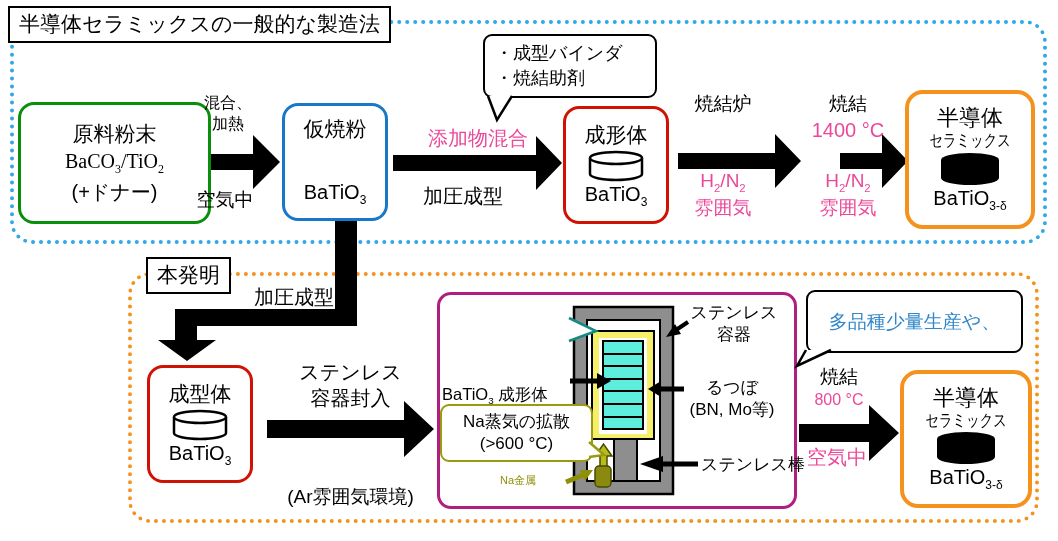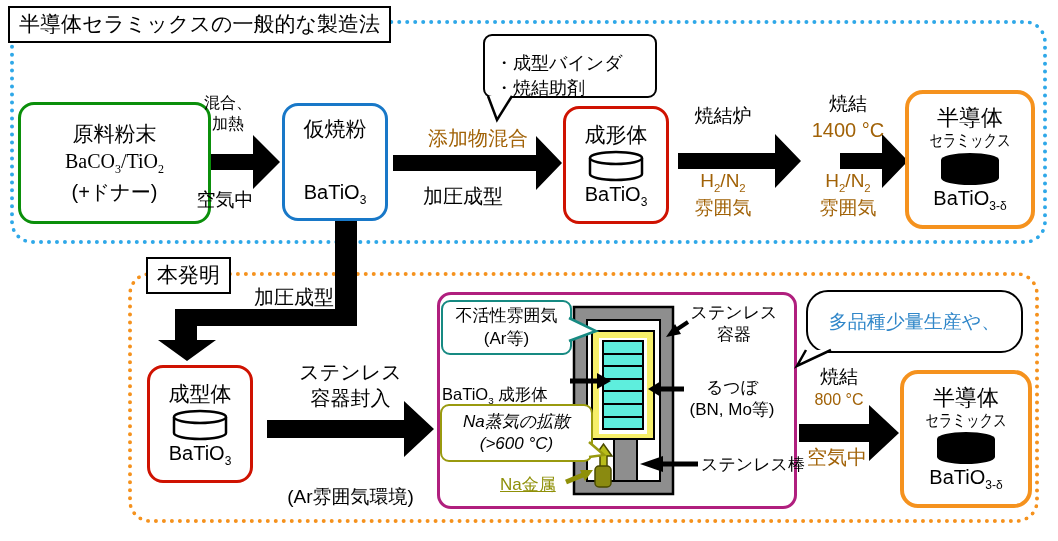--- a/index.html
+++ b/index.html
@@ -10,23 +10,23 @@
   .nowrap{white-space:nowrap;}
   .ctr{text-align:center;}
   .lbl{line-height:1.3;}
   .plate{background:#fff;border:2.5px solid #000;padding:2px 9px 3px;font-size:21px;font-weight:500;}
   .dotgen{border:4px dotted #2fa8e8;border-radius:22px;}
   .dotinv{border:4px dotted #f5921e;border-radius:22px;}
   .fbox{background:#fff;border-radius:16px;display:flex;flex-direction:column;
         align-items:center;justify-content:center;text-align:center;}
   .callout{background:#fff;border-radius:9px;display:flex;flex-direction:column;
            align-items:center;justify-content:center;text-align:center;line-height:1.32;}
-  .red{color:#a16207;}
+  .red{color:#ec4899;}
   .olive{color:#8f9008;}
-  .blue-t{color:#3187c9;border-radius:22px;}
+  .blue-t{color:#3187c9;}
   sub{font-size:0.6em;}
   .cond{display:inline-block;transform:scaleX(0.78);transform-origin:50% 50%;white-space:nowrap;}
   .stack{border:2px solid #000;
          background:repeating-linear-gradient(180deg,#5eeedd 0px,#5eeedd 10.6px,#000 10.6px,#000 12.6px);}
   svg{display:block;}
 </style>
 </head>
 <body>
 
 <div id="canvas">
@@ -72,35 +72,35 @@
 
   <div class="abs fbox z10" style="left:282px;top:103px;width:106px;height:118px;border:3.5px solid #1878c8;justify-content:space-between;padding:9px 0 11px;">
     <div class="nowrap" style="font-size:21px;font-weight:500;">仮焼粉</div>
     <div class="nowrap" style="font-size:20px;"><span>BaTiO</span><sub>3</sub></div>
   </div>
 
   <div class="abs ctr z10 nowrap red" style="left:393px;top:125px;width:170px;font-size:20px;">添加物混合</div>
   <div class="abs ctr z10 nowrap" style="left:397px;top:183px;width:132px;font-size:20px;">加圧成型</div>
 
   <div class="abs z10" style="left:483px;top:34px;width:174px;height:64px;border:2.5px solid #000;border-radius:9px;background:#fff;
-              padding:15px 10px;font-size:18px;line-height:1.4;">
+              padding:5px 10px;font-size:18px;line-height:1.4;">
     <div class="nowrap">・成型バインダ</div>
     <div class="nowrap">・焼結助剤</div>
   </div>
 
   <div class="abs fbox z10" style="left:563px;top:106px;width:106px;height:118px;border:3.5px solid #cf1201;gap:1px;">
     <div class="nowrap" style="font-size:21px;font-weight:500;">成形体</div>
     <svg width="56" height="32" viewBox="0 0 56 32">
       <path d="M2 8 L2 24 A26 6 0 0 0 54 24 L54 8" fill="#fff" stroke="#000" stroke-width="2.5"></path>
       <ellipse cx="28" cy="8" rx="26" ry="6" fill="#fff" stroke="#000" stroke-width="2.5"></ellipse>
     </svg>
     <div class="nowrap" style="font-size:20px;"><span>BaTiO</span><sub>3</sub></div>
   </div>
 
-  <div class="abs lbl ctr z10" style="left:666px;top:104px;width:114px;font-size:19px;">
+  <div class="abs lbl ctr z10" style="left:666px;top:92px;width:114px;font-size:19px;">
     <div class="nowrap">焼結炉</div>
   </div>
   <div class="abs lbl ctr z10 red" style="left:666px;top:169px;width:114px;font-size:19px;">
     <div class="nowrap"><span>H</span><sub>2</sub><span>/N</span><sub>2</sub></div>
     <div class="nowrap">雰囲気</div>
   </div>
 
   <div class="abs lbl ctr z10" style="left:790px;top:92px;width:116px;font-size:19px;">
     <div class="nowrap">焼結</div>
     <div class="nowrap red" style="font-size:20px;">1400 °C</div>
@@ -138,33 +138,29 @@
   <div class="abs lbl ctr z10" style="left:278px;top:359px;width:145px;font-size:20px;">
     <div class="nowrap">ステンレス</div>
     <div class="nowrap">容器封入</div>
   </div>
   <div class="abs ctr z10 nowrap" style="left:258px;top:484px;width:185px;font-size:19px;">(Ar雰囲気環境)</div>
 
   <div class="abs z1" style="left:437px;top:292px;width:360px;height:217px;border:3.5px solid #b01f7e;border-radius:14px;background:transparent;"></div>
 
   <div class="abs stack z10" style="left:602px;top:340px;width:42px;height:90px;"></div>
 
-  <div class="abs callout z10" style="left:441px;top:300px;width:131px;height:55px;border:2.5px solid #168a82;font-size:17px;">
-    <div class="nowrap">不活性雰囲気</div>
-    <div class="nowrap">(Ar等)</div>
-  </div>
 
   <div class="abs z10 nowrap" style="left:442px;top:372px;font-size:16.5px;margin-top:12px;"><span>BaTiO</span><sub>3</sub><span> 成形体</span></div>
 
-  <div class="abs callout z10" style="left:440px;top:404px;width:153px;height:58px;border:2.5px solid #999a0f;font-size:17px;font-style:italic;">
+  <div class="abs callout z10" style="left:440px;top:404px;width:153px;height:58px;border:2.5px solid #999a0f;font-size:17px;">
     <div class="nowrap">Na蒸気の拡散</div>
     <div class="nowrap">(&gt;600 °C)</div>
   </div>
 
-  <div class="abs z10 nowrap olive" style="left:500px;top:473px;font-size:17px;text-decoration:underline;">Na金属</div>
+  <div class="abs z10 nowrap olive" style="left:500px;top:473px;font-size:11px;">Na金属</div>
 
   <div class="abs lbl ctr z10" style="left:684px;top:302px;width:100px;font-size:17px;">
     <div class="nowrap">ステンレス</div>
     <div class="nowrap">容器</div>
   </div>
 
   <div class="abs lbl ctr z10" style="left:678px;top:377px;width:108px;font-size:17px;text-align:center;">
     <div class="nowrap">るつぼ</div>
     <div class="nowrap">(BN, Mo等)</div>
   </div>

